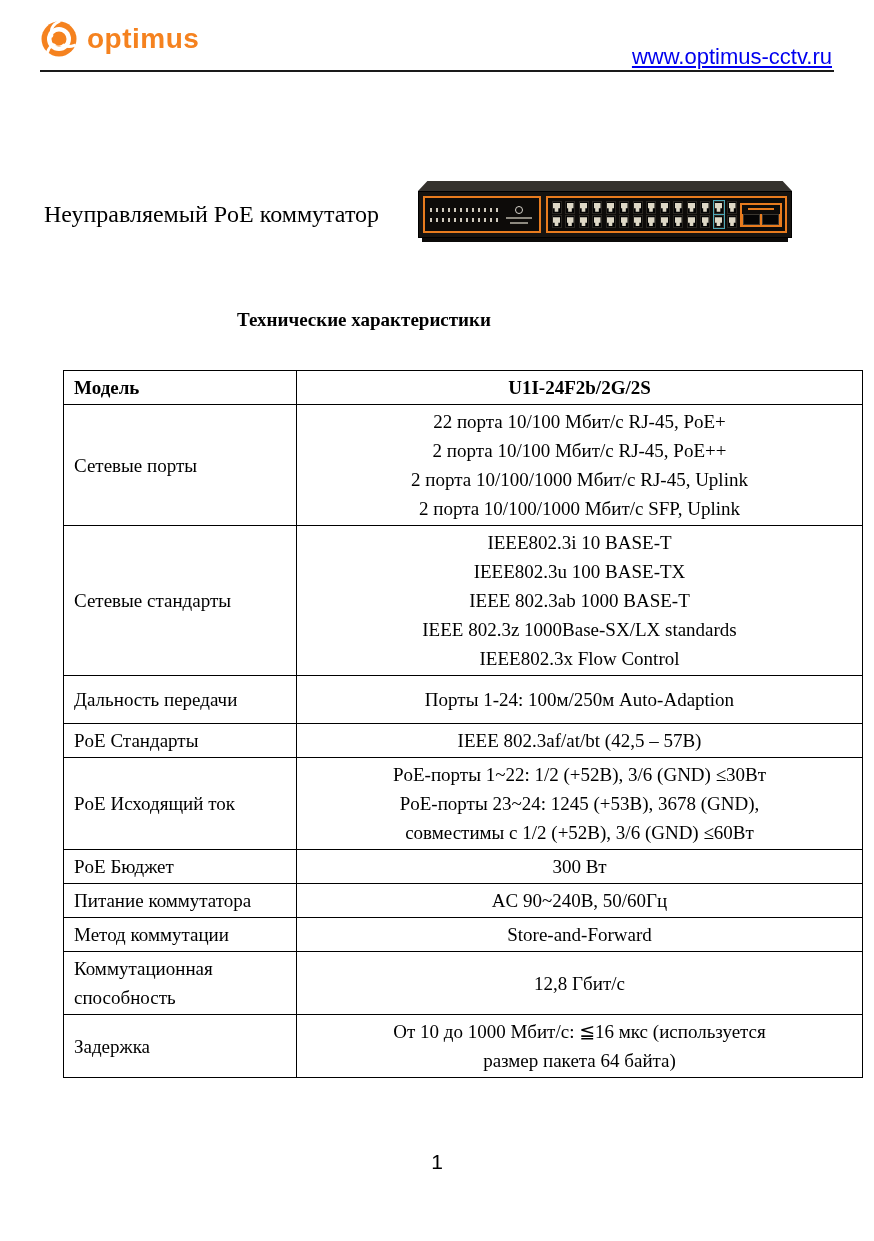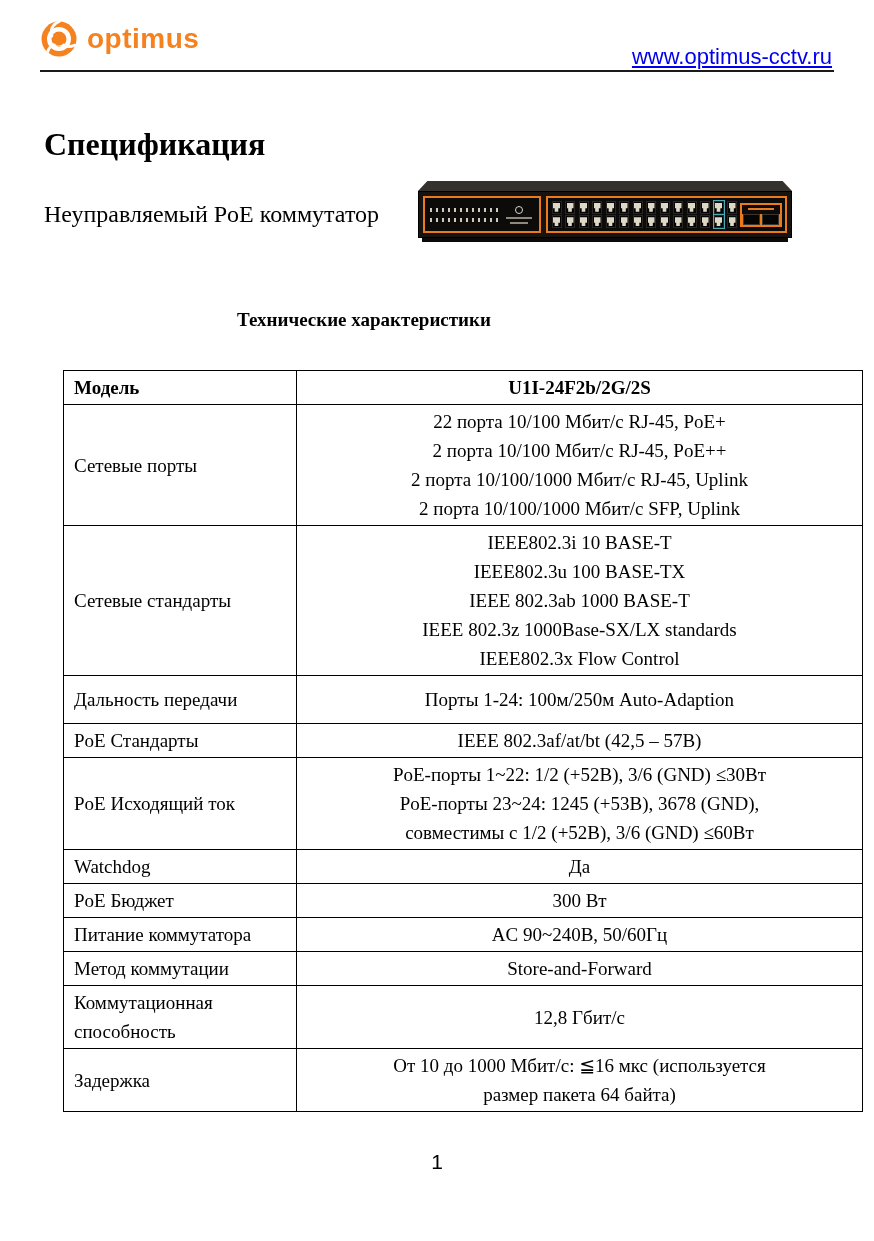--- a/index.html
+++ b/index.html
@@ -81,21 +81,20 @@
         <path d="M6 30 C 9 24, 15 22, 21 25" transform="rotate(-8 19 19)"></path>
       </g>
       <circle cx="19" cy="19" r="6.5" fill="#F5821F"></circle>
     </svg>
     <span class="brand-text">optimus</span>
   </div>
 
   <a class="site-link" href="#">www.optimus-cctv.ru</a>
   <div class="header-rule"></div>
 
-  <h1 class="doc-title">Спецификация</h1>
   <div class="subtitle">Неуправляемый PoE коммутатор</div>
 
   <div class="switch">
     <div class="switch-lid"></div>
     <div class="switch-face">
       <div class="led-panel">
         <div class="led-rows">
           <div class="led-row"></div>
           <div class="led-row"></div>
         </div>
@@ -219,26 +218,20 @@
         </tr>
         <tr>
           <td class="label">PoE Исходящий ток</td>
           <td class="value">
             <div>PoE-порты 1~22: 1/2 (+52В), 3/6 (GND) ≤30Вт</div>
             <div>PoE-порты 23~24: 1245 (+53В), 3678 (GND),</div>
             <div>совместимы с 1/2 (+52В), 3/6 (GND) ≤60Вт</div>
           </td>
         </tr>
         <tr>
-          <td class="label">Watchdog</td>
-          <td class="value">
-            <div>Да</div>
-          </td>
-        </tr>
-        <tr>
           <td class="label">PoE Бюджет</td>
           <td class="value">
             <div>300 Вт</div>
           </td>
         </tr>
         <tr>
           <td class="label">Питание коммутатора</td>
           <td class="value">
             <div>AC 90~240В, 50/60Гц</div>
           </td>

